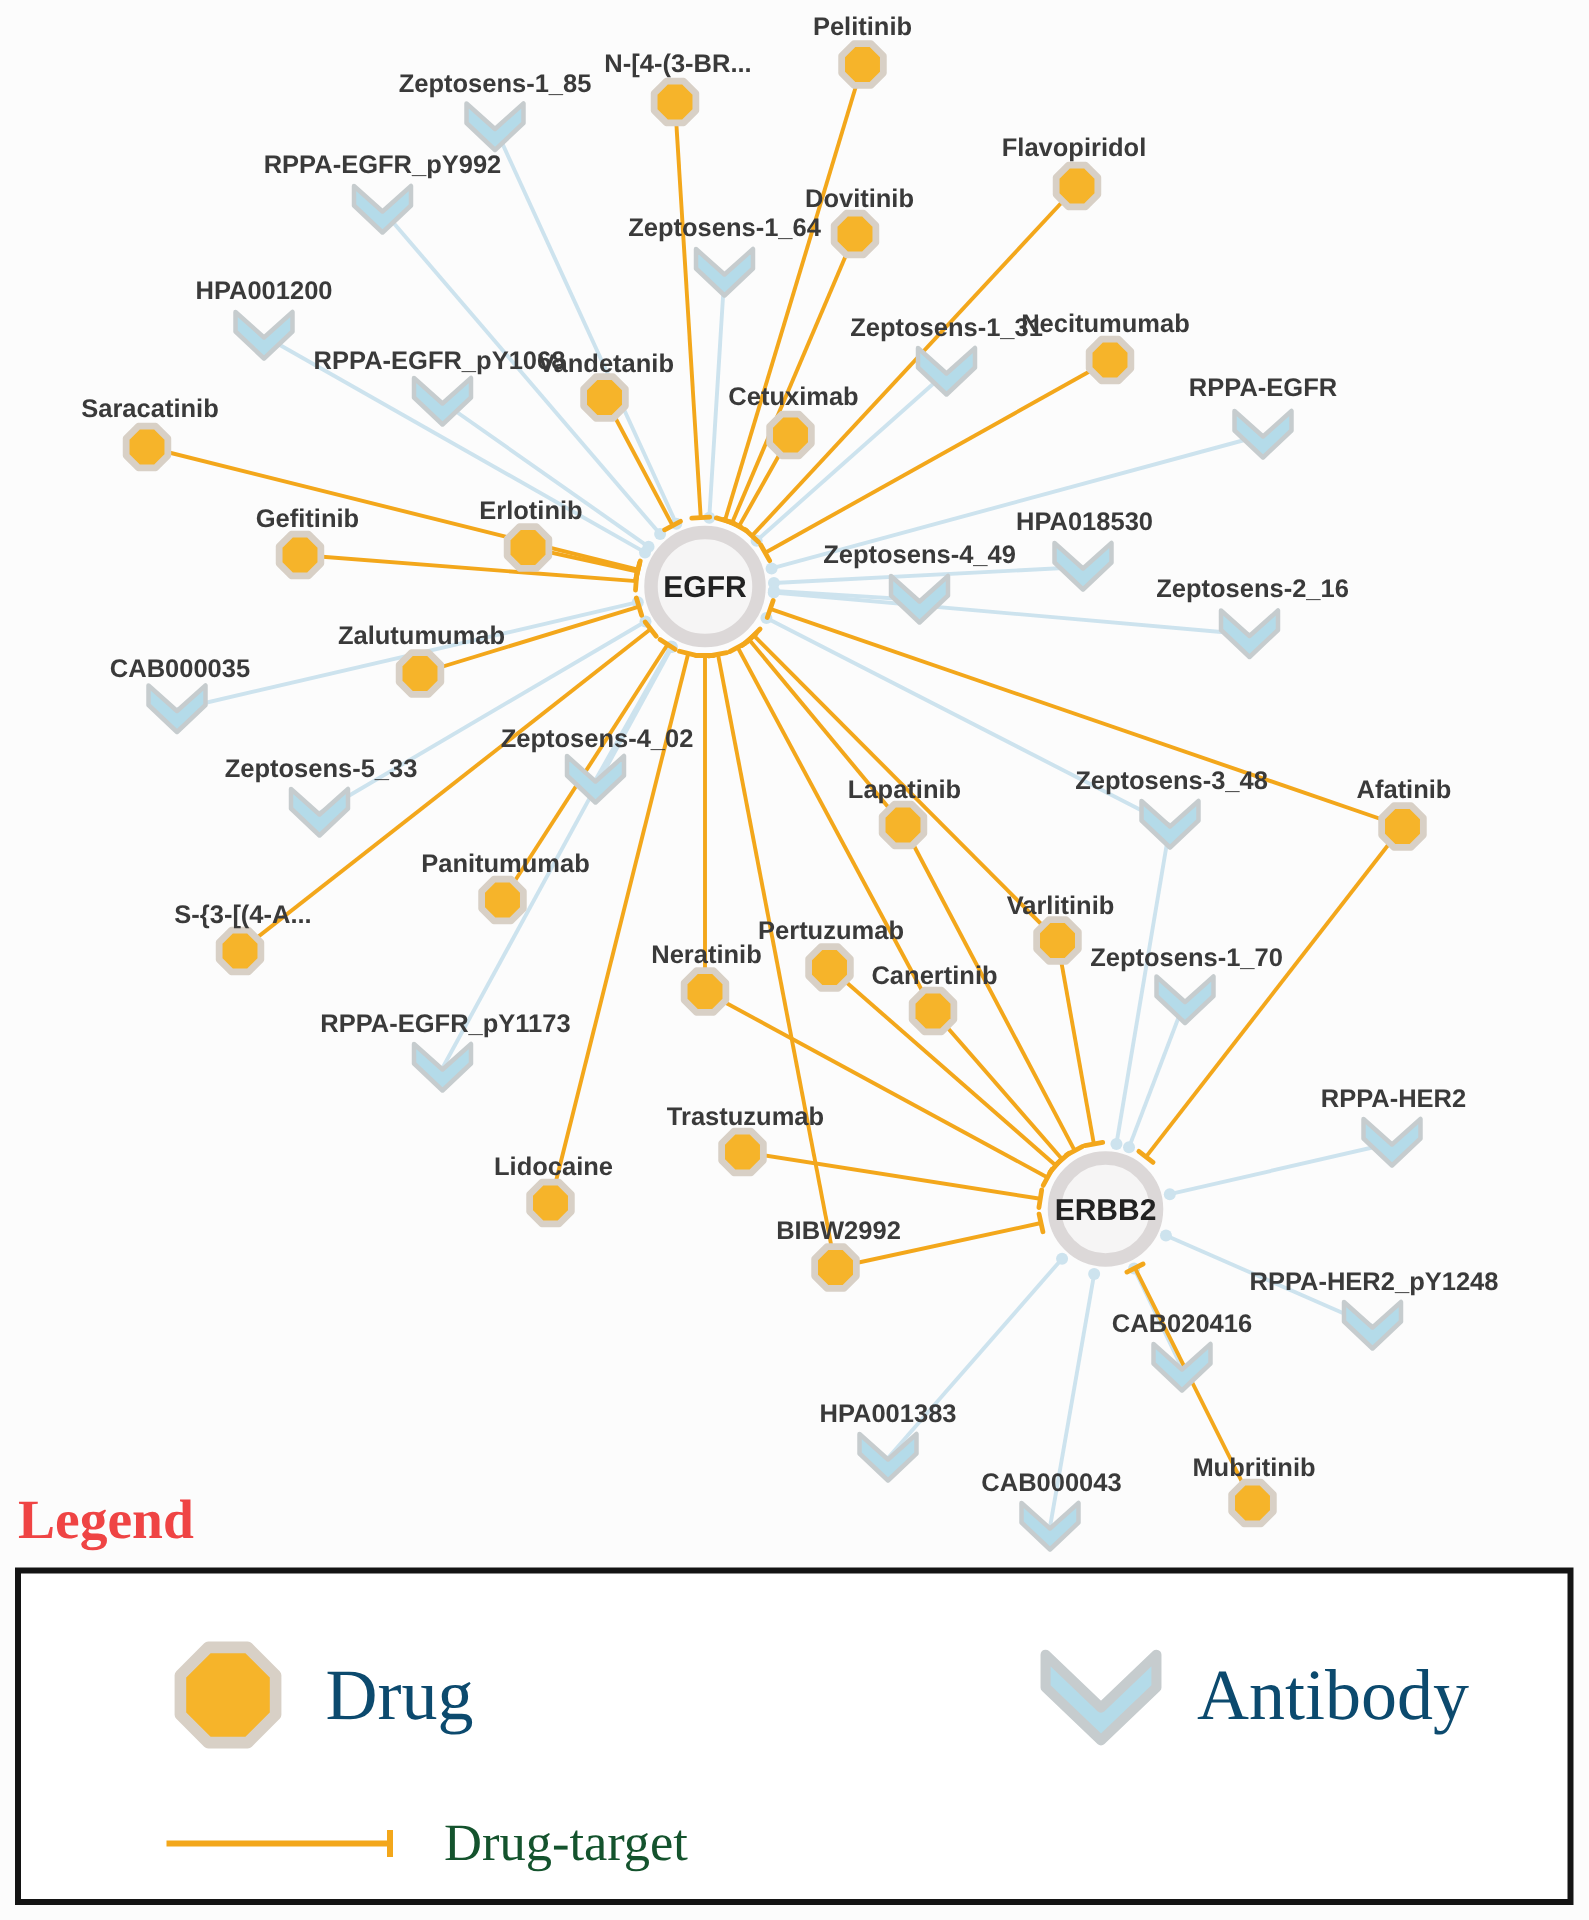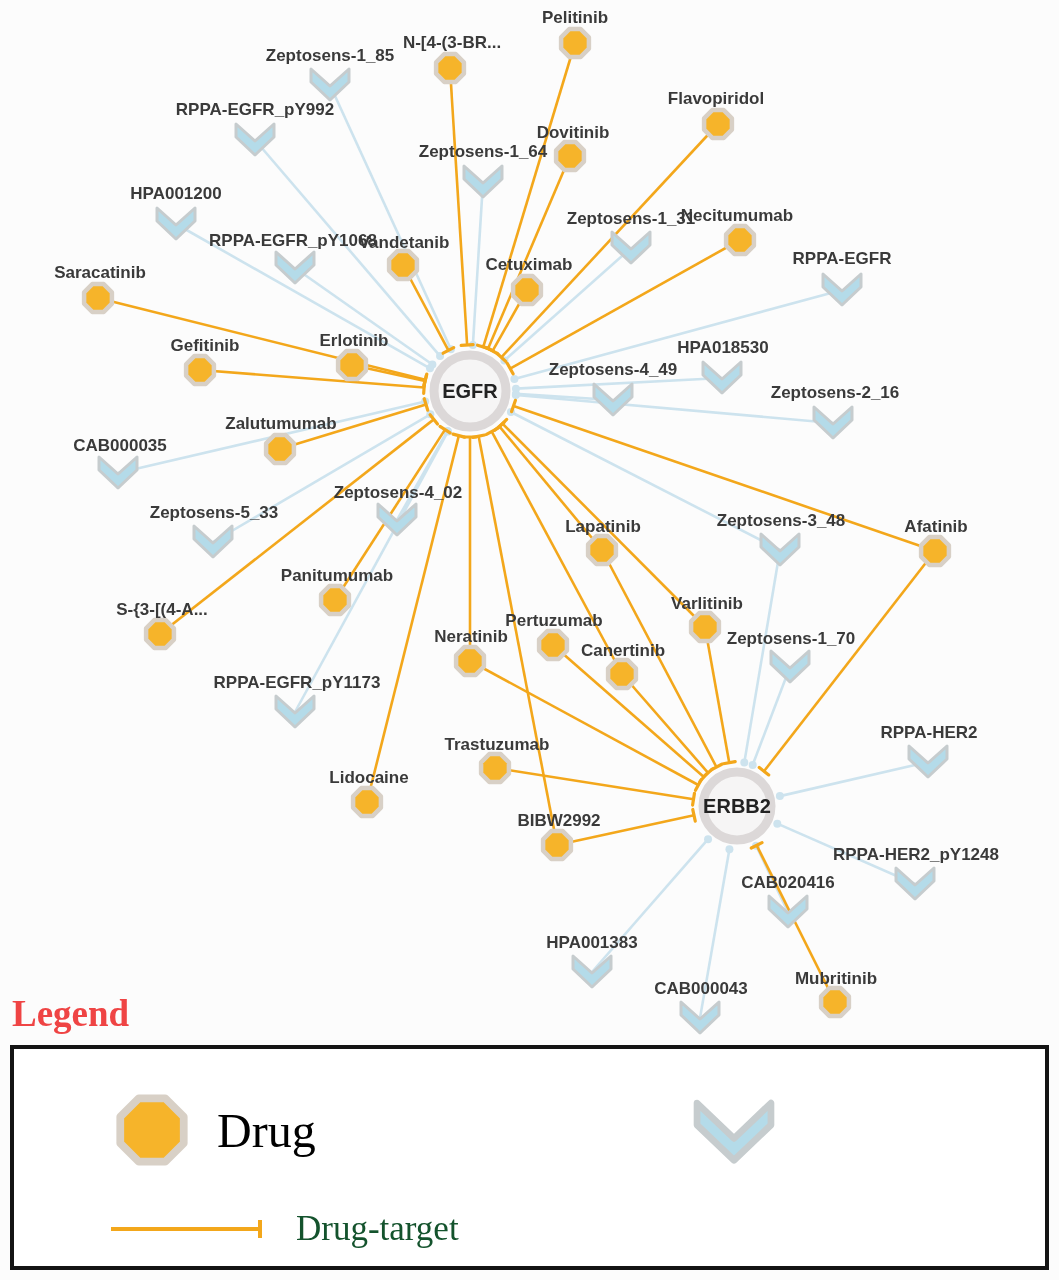--- a/index.html
+++ b/index.html
@@ -10,21 +10,21 @@
   .glabel{font:700 20px "Liberation Sans",sans-serif;fill:#222;text-anchor:middle;}
 
   .legend-title{position:absolute;left:12px;top:992px;font:700 37px "Liberation Serif",serif;color:#ef4444;}
   .legend-box{position:absolute;left:10px;top:1045px;width:1031px;height:217px;border:4px solid #141414;background:#ffffff;}
   .legend-item{position:absolute;display:flex;align-items:center;gap:22px;}
   #li-drug{left:95px;top:38px;}
   #li-gene{left:398px;top:38px;}
   #li-antibody{left:678px;top:44px;}
   #li-drug-target{left:95px;top:160px;}
   #li-antibody-target{left:548px;top:160px;}
-  .nodelab{font:400 48px "Liberation Serif",serif;color:#000000;}
+  .nodelab{font:400 48px "Liberation Serif",serif;color:#0c4a6e;}
   .edgelab{font:400 35px "Liberation Serif",serif;color:#14532d;}
   .oct{fill:var(--drug-fill);stroke:var(--drug-ring);stroke-width:9;stroke-linejoin:round;}
   .gcirc{fill:var(--gene-fill);stroke:var(--gene-ring);stroke-width:11;}
   .chev{fill:var(--antibody-fill);stroke:var(--antibody-ring);stroke-width:8;stroke-linejoin:round;}
   .dline{stroke:var(--drug-edge);stroke-width:4;}
   .aline{stroke:var(--antibody-edge);stroke-width:3.5;}
   .adot{fill:var(--antibody-edge);}
 </style>
 </head>
 <body>
@@ -439,20 +439,21 @@
         <polygon class="oct" points="86.9,65.3 65.3,86.9 34.7,86.9 13.1,65.3 13.1,34.7 34.7,13.1 65.3,13.1 86.9,34.7"></polygon>
       </svg>
       <span class="nodelab">Drug</span>
     </div>
 
 
     <div class="legend-item" id="li-antibody">
       <svg width="84" height="74" viewBox="0 0 100 88">
         <path class="chev" d="M6 12 L50 54 L94 12 L94 38 L50 80 L6 38 Z"></path>
       </svg>
+      <span class="nodelab">Antibody</span>
     </div>
 
     <div class="legend-item" id="li-drug-target">
       <svg width="165" height="26" viewBox="0 0 165 26">
         <line class="dline" x1="2" y1="13" x2="150" y2="13"></line>
         <line class="dline" x1="151" y1="4" x2="151" y2="22"></line>
       </svg>
       <span class="edgelab">Drug-target</span>
     </div>
 

